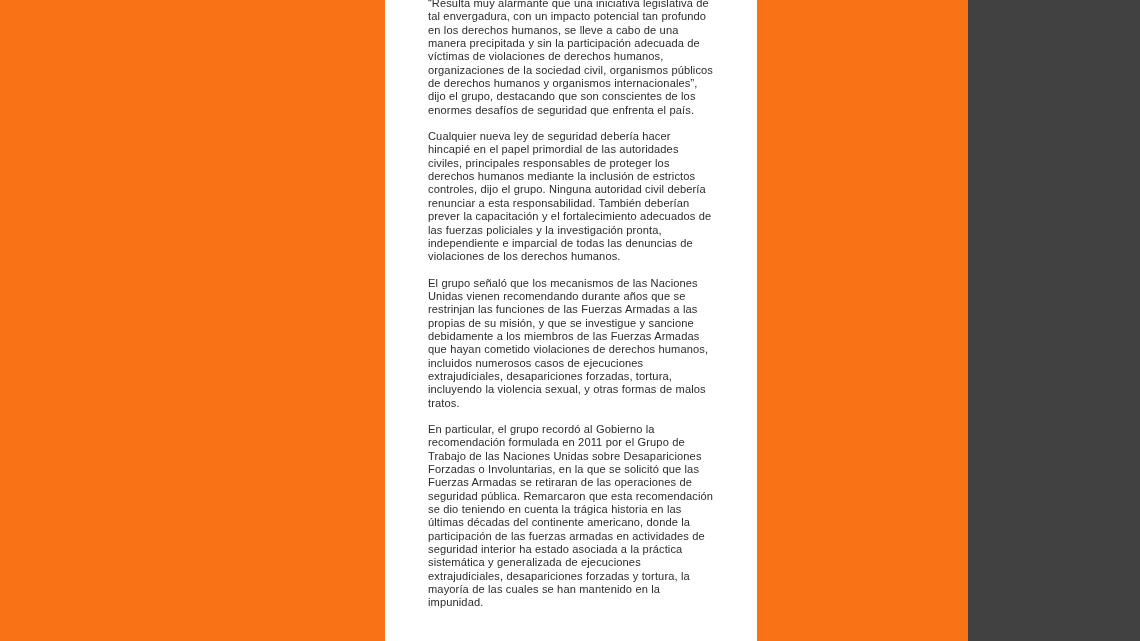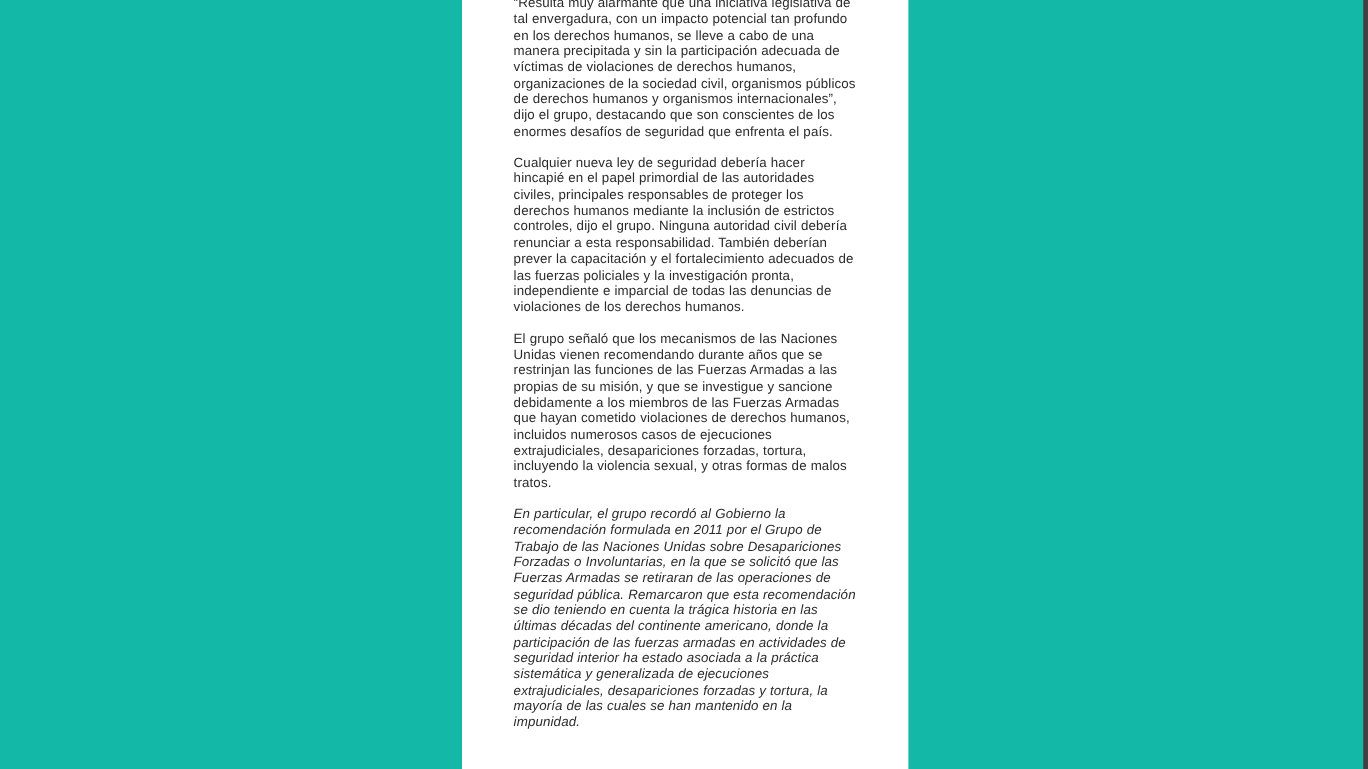--- a/index.html
+++ b/index.html
@@ -8,23 +8,23 @@
   }
   body {
     width: 1140px;
     height: 641px;
     background: #414141;
     font-family: "Liberation Sans", sans-serif;
     overflow: hidden;
   }
   .viewer {
     position: relative;
-    width: 1136px;
+    width: 968px;
     height: 641px;
-    background: #14b8a6;
+    background: #f97316;
   }
   .page {
     position: absolute;
     left: 385px;
     top: 0;
     width: 372px;
     height: 641px;
     background: #ffffff;
     overflow: hidden;
     box-sizing: border-box;
@@ -42,21 +42,20 @@
     color: #2b2b2b;
     text-align: left;
     letter-spacing: 0.01em;
     word-spacing: 0.01em;
     
     text-rendering: optimizeLegibility;
     -webkit-font-smoothing: antialiased;
   }
   .para:last-child {
     margin-bottom: 0;
-    font-style: italic;
   }
 </style>
 </head>
 <body>
 
 <div class="viewer">
   <div class="page">
     <div class="page-inner">
       <p class="para">“Resulta muy alarmante que una iniciativa legislativa de tal envergadura, con un impacto potencial tan profundo en los derechos humanos, se lleve a cabo de una manera precipitada y sin la participación adecuada de víctimas de violaciones de derechos humanos, organizaciones de la sociedad civil, organismos públicos de derechos humanos y organismos internacionales”, dijo el grupo, destacando que son conscientes de los enormes desafíos de seguridad que enfrenta el país.</p>
       <p class="para">Cualquier nueva ley de seguridad debería hacer hincapié en el papel primordial de las autoridades civiles, principales responsables de proteger los derechos humanos mediante la inclusión de estrictos controles, dijo el grupo. Ninguna autoridad civil debería renunciar a esta responsabilidad. También deberían prever la capacitación y el fortalecimiento adecuados de las fuerzas policiales y la investigación pronta, independiente e imparcial de todas las denuncias de violaciones de los derechos humanos.</p>

